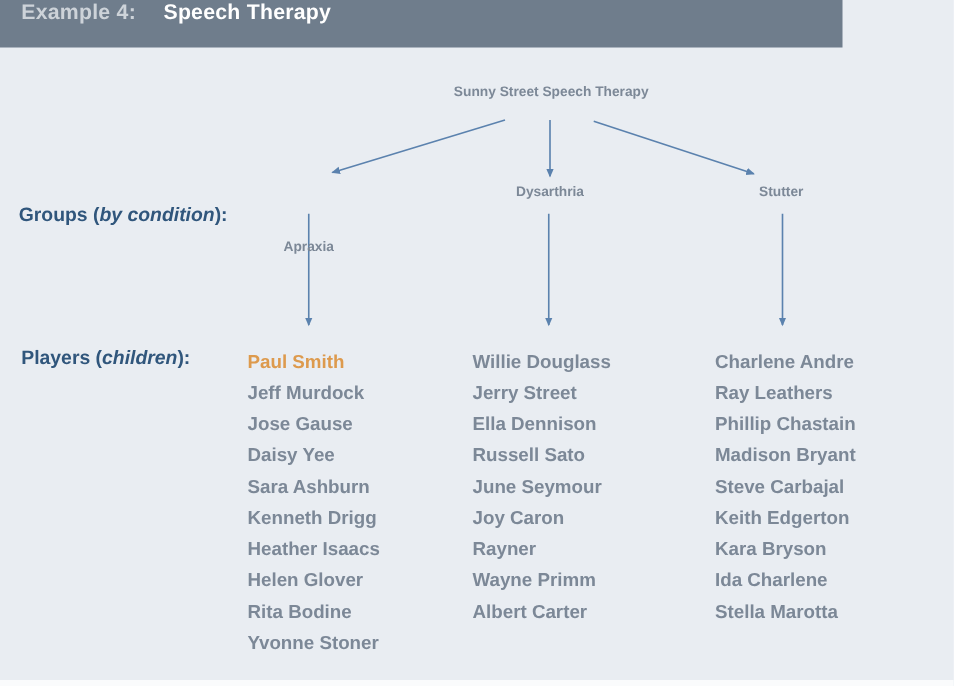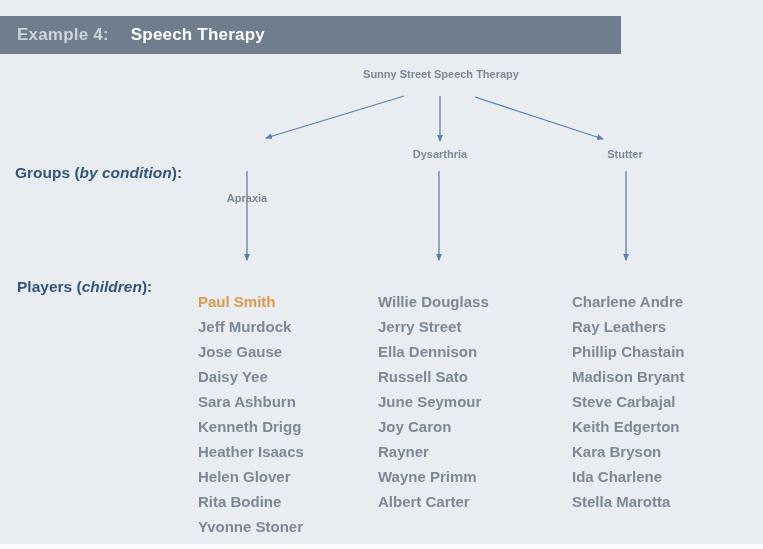--- a/index.html
+++ b/index.html
@@ -18,23 +18,23 @@
     font-family:"Liberation Sans", sans-serif;
     background:#ffffff;
   }
   .page{
     position:relative;
     width:763px;height:549px;
     background:var(--background);
     overflow:hidden;
   }
   .header-bar{
-    position:absolute;left:0;top:16px;width:621px;height:38px;
+    position:absolute;left:0;top:0;width:674px;height:38px;
     background:var(--header-bg);
-    display:flex;align-items:center;
+    display:flex;
     padding-left:17px;
     font-size:17px;font-weight:bold;
     letter-spacing:.2px;
   }
   .header-prefix{color:var(--header-prefix-text);}
   .header-title{color:var(--header-title-text);margin-left:22px;}
   .row-label{
     position:absolute;
     color:var(--label-text);
     font-size:15.5px;font-weight:bold;
@@ -44,21 +44,20 @@
   .node{
     position:absolute;
     color:var(--node-text);
     font-size:11px;font-weight:bold;
     white-space:nowrap;
   }
   .centered{transform:translateX(-50%);}
   .player-col{
     position:absolute;
     list-style:none;
-    margin-top:12px;
   }
   .player-col li{
     height:25px;line-height:25px;
     color:var(--node-text);
     font-size:15px;font-weight:bold;
     white-space:nowrap;
   }
   .player-col li.highlight{color:var(--highlight-text);}
   .arrow-layer{
     position:absolute;left:0;top:0;width:763px;height:549px;

